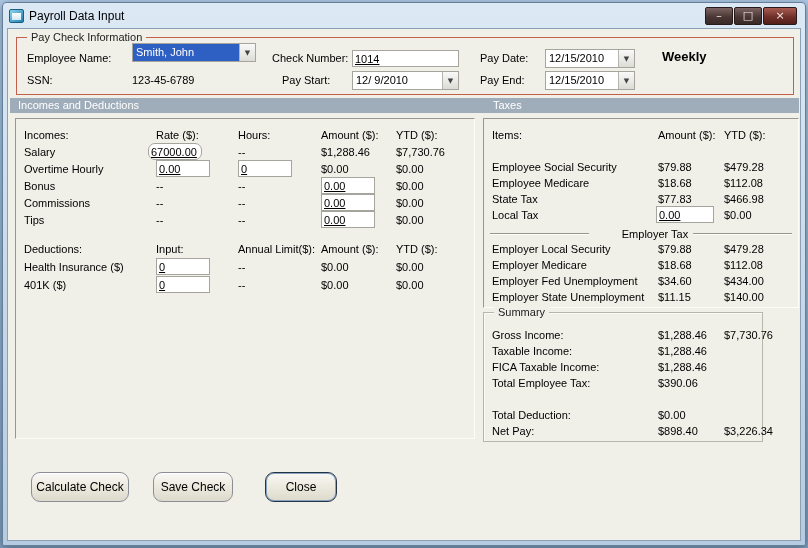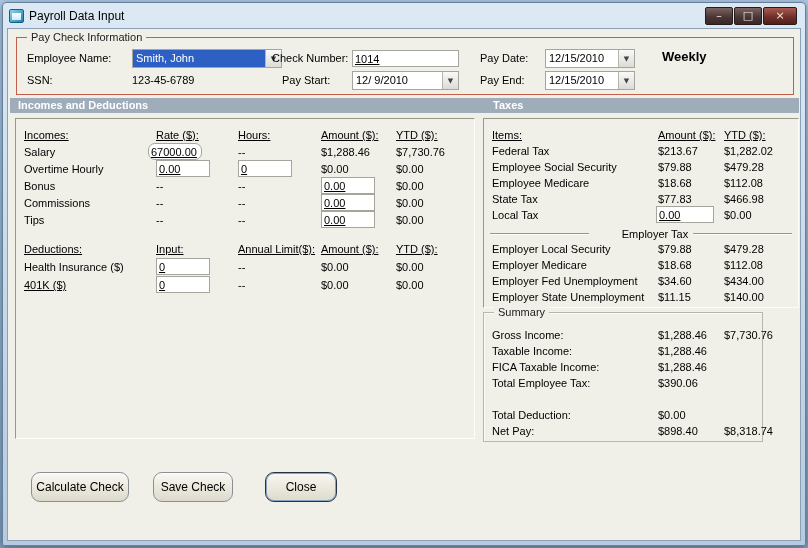--- a/index.html
+++ b/index.html
@@ -29,28 +29,28 @@
   .combo{position:absolute;height:19px;background:#fff;border:1px solid #a5a59e;display:flex;}
   .combo .ctext{flex:1;font-size:11px;line-height:17px;padding:0 3px;white-space:nowrap;overflow:hidden;color:#000;}
   .combo.selected .ctext{background:#2e5fc3;color:#fff;}
   .combo .cbtn{width:16px;flex:0 0 auto;border-left:1px solid #b5b5ae;background:linear-gradient(180deg,#f9f9f9,#dcdcd6);
     display:flex;align-items:center;justify-content:center;cursor:pointer;}
   .combo .cbtn span{font-size:7px;color:#444;font-family:"DejaVu Sans",sans-serif;}
 
   .tb{position:absolute;height:17px;border:1px solid #a5a59e;background:#fff;font:11px "Liberation Sans","DejaVu Sans",sans-serif;padding:0 2px;color:#000;text-decoration:underline;}
 
   .band{position:absolute;left:2px;top:69px;width:789px;height:15px;background:#9fadba;}
-  .band span{position:absolute;top:0;font-size:11px;line-height:15px;color:#fff;white-space:nowrap;font-weight:bold;}
+  .band span{position:absolute;top:0;font-size:11px;line-height:15px;color:#fff;white-space:nowrap;}
 
   .panel{position:absolute;background:#f0efe8;border:1px solid;border-color:#97978e #fdfdf8 #fdfdf8 #97978e;}
   .groupbox{position:absolute;border:1px solid #b6b6ab;box-shadow:inset 1px 1px 0 #fbfbf5;}
 
   .prow{position:absolute;left:0;width:100%;height:17px;}
   .cell{position:absolute;top:0;font-size:11px;line-height:17px;white-space:nowrap;color:#000;}
-  .hd{text-decoration:underline;}
+  .hd{}
   .c1{left:8px}.c2{left:140px}.c3{left:222px}.c4{left:305px}.c5{left:380px}
   .t1{left:8px}.t2{left:174px}.t3{left:240px}
 
   .divider{position:absolute;left:6px;right:6px;height:15px;display:flex;align-items:center;gap:5px;}
   .dline{flex:1;height:2px;border-top:1px solid #97978e;border-bottom:1px solid #fdfdf8;}
   .dtext{font-size:11px;color:#000;white-space:nowrap;margin-left:28px;}
 
   .btn{position:absolute;height:30px;display:flex;align-items:center;justify-content:center;font-size:12px;color:#000;cursor:pointer;
     background:linear-gradient(180deg,#f9f8f5,#edebe0 45%,#ddDAcc);border:1px solid #8b8e95;border-radius:9px;box-shadow:inset 0 1px 0 #fff;}
   .btn.default{border:1px solid #243447;box-shadow:inset 0 0 0 1px #89a4c0,inset 0 1px 0 #fff;}
@@ -75,21 +75,21 @@
         </div>
     </div>
   </div>
 
   <div class="client">
 
     <div class="paygroup">
       <span class="legend">Pay Check Information</span>
 
       <span class="flabel" style="left:10px;top:11px">Employee Name:</span>
-      <div class="combo selected" style="left:115px;top:11px;width:150px">
+      <div class="combo selected" style="left:115px;top:5px;width:124px">
         <span class="ctext">Smith, John</span>
         <span class="cbtn">
             <span>▼</span>
           </span>
       </div>
 
       <span class="flabel" style="left:255px;top:11px">Check Number:</span>
       <input class="tb" style="left: 335px; top: 12px; width: 107px;" value="1014">
 
       <span class="flabel" style="left:463px;top:11px">Pay Date:</span>
@@ -193,25 +193,20 @@
         <span class="cell c5">$0.00</span>
       </div>
     </div>
 
     <div class="panel" style="left:475px;top:89px;width:316px;height:190px">
       <div class="prow" style="top:8px">
         <span class="cell t1 hd">Items:</span>
         <span class="cell t2 hd">Amount ($):</span>
         <span class="cell t3 hd">YTD ($):</span>
       </div>
-      <div class="prow" style="top:24px">
-        <span class="cell t1">Federal Tax</span>
-        <span class="cell t2">$213.67</span>
-        <span class="cell t3">$1,282.02</span>
-      </div>
       <div class="prow" style="top:40px">
         <span class="cell t1">Employee Social Security</span>
         <span class="cell t2">$79.88</span>
         <span class="cell t3">$479.28</span>
       </div>
       <div class="prow" style="top:56px">
         <span class="cell t1">Employee Medicare</span>
         <span class="cell t2">$18.68</span>
         <span class="cell t3">$112.08</span>
       </div>
@@ -271,21 +266,21 @@
         <span class="cell t1">Total Employee Tax:</span>
         <span class="cell t2">$390.06</span>
       </div>
       <div class="prow" style="top:94px">
         <span class="cell t1">Total Deduction:</span>
         <span class="cell t2">$0.00</span>
       </div>
       <div class="prow" style="top:110px">
         <span class="cell t1">Net Pay:</span>
         <span class="cell t2">$898.40</span>
-        <span class="cell t3">$8,318.74</span>
+        <span class="cell t3">$3,226.34</span>
       </div>
     </div>
 
     <div class="btn" style="left:23px;top:443px;width:98px">Calculate Check</div>
     <div class="btn" style="left:145px;top:443px;width:80px">Save Check</div>
     <div class="btn default" style="left:257px;top:443px;width:72px">Close</div>
 
   </div>
 </div>
 

